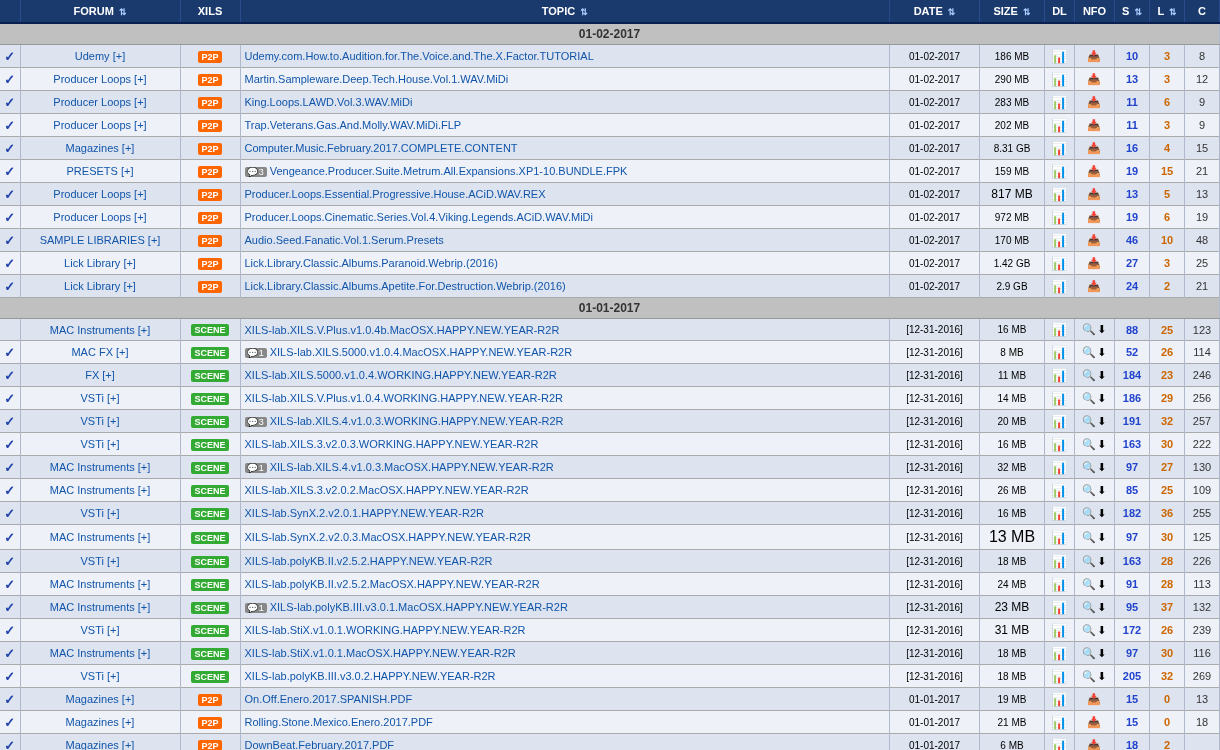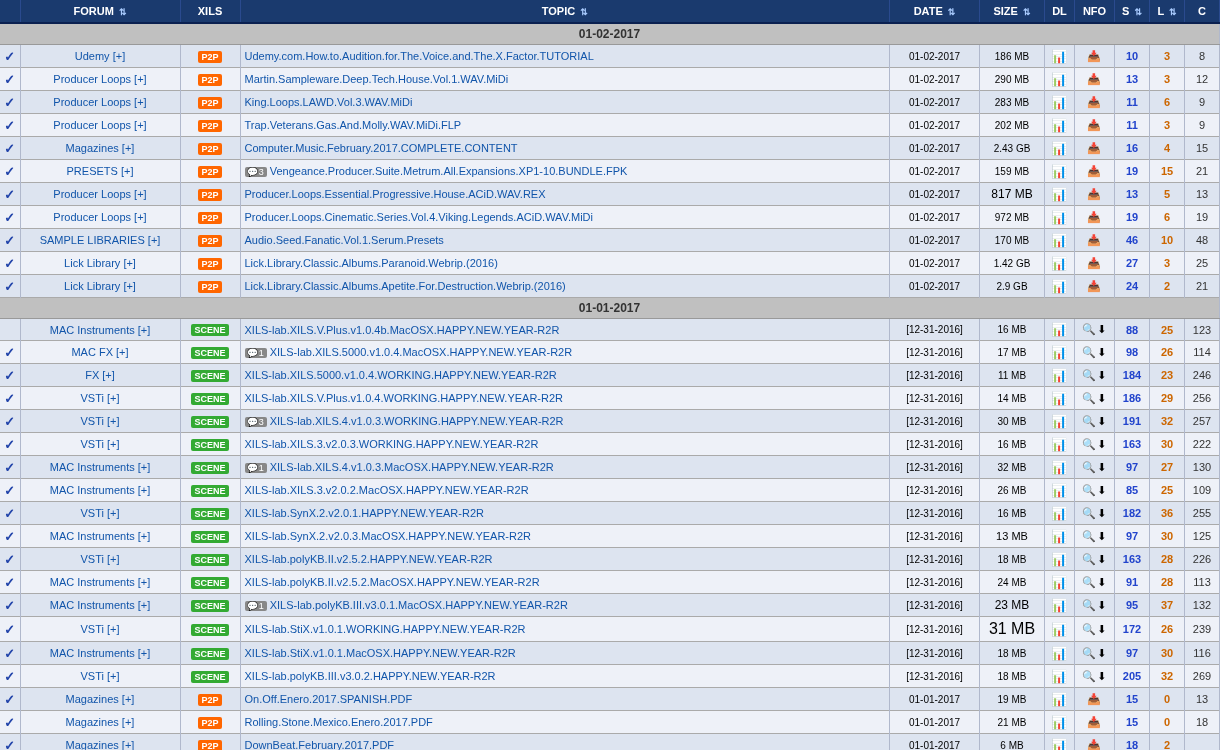--- a/index.html
+++ b/index.html
@@ -152,21 +152,21 @@
       <td class="s-col"><span class="s-val">11</span></td>
       <td class="l-col"><span class="l-val">3</span></td>
       <td class="c-col"><span class="c-val">9</span></td>
     </tr>
       <tr class="row-even">
       <td class="check-col"><span style="color:#2244aa;font-size:13px">✓</span></td>
       <td class="forum-col"><a href="#" class="forum-link">Magazines [+]</a></td>
       <td class="type-col"><span class="badge-p2p">P2P</span></td>
       <td class="topic-cell"><a href="#" class="topic-link">Computer.Music.February.2017.COMPLETE.CONTENT</a></td>
       <td class="date-col" style="font-size:10px">01-02-2017</td>
-      <td class="size-col" style="font-size:10px">2.43 GB</td>
+      <td class="size-col" style="font-size:10px">8.31 GB</td>
       <td class="dl-col"><span class="dl-icon" style="cursor:pointer">📊</span></td>
       <td class="nfo-col"><span style="cursor:pointer">📥</span></td>
       <td class="s-col"><span class="s-val">16</span></td>
       <td class="l-col"><span class="l-val">4</span></td>
       <td class="c-col"><span class="c-val">15</span></td>
     </tr>
       <tr class="row-odd">
       <td class="check-col"><span style="color:#2244aa;font-size:13px">✓</span></td>
       <td class="forum-col"><a href="#" class="forum-link">PRESETS [+]</a></td>
       <td class="type-col"><span class="badge-p2p">P2P</span></td>
@@ -264,29 +264,29 @@
       <td class="s-col"><span class="s-val">88</span></td>
       <td class="l-col"><span class="l-val">25</span></td>
       <td class="c-col"><span class="c-val">123</span></td>
     </tr>
       <tr class="row-odd">
       <td class="check-col"><span style="color:#2244aa;font-size:13px">✓</span></td>
       <td class="forum-col"><a href="#" class="forum-link">MAC FX [+]</a></td>
       <td class="type-col"><span class="badge-scene">SCENE</span></td>
       <td class="topic-cell"><span class="comment-badge">💬1</span><a href="#" class="topic-link">XILS-lab.XILS.5000.v1.0.4.MacOSX.HAPPY.NEW.YEAR-R2R</a></td>
       <td class="date-col" style="font-size:10px">[12-31-2016]</td>
-      <td class="size-col" style="font-size:10px">17 MB</td>
-      <td class="dl-col"><span class="dl-icon" style="cursor:pointer">📊</span></td>
-      <td class="nfo-col">
-          <span class="nfo-icon">
-            <span style="cursor:pointer">🔍</span>
-            <span style="cursor:pointer">⬇</span>
-          </span>
-        </td>
-      <td class="s-col"><span class="s-val">98</span></td>
+      <td class="size-col" style="font-size:10px">8 MB</td>
+      <td class="dl-col"><span class="dl-icon" style="cursor:pointer">📊</span></td>
+      <td class="nfo-col">
+          <span class="nfo-icon">
+            <span style="cursor:pointer">🔍</span>
+            <span style="cursor:pointer">⬇</span>
+          </span>
+        </td>
+      <td class="s-col"><span class="s-val">52</span></td>
       <td class="l-col"><span class="l-val">26</span></td>
       <td class="c-col"><span class="c-val">114</span></td>
     </tr>
       <tr class="row-even">
       <td class="check-col"><span style="color:#2244aa;font-size:13px">✓</span></td>
       <td class="forum-col"><a href="#" class="forum-link">FX [+]</a></td>
       <td class="type-col"><span class="badge-scene">SCENE</span></td>
       <td class="topic-cell"><a href="#" class="topic-link">XILS-lab.XILS.5000.v1.0.4.WORKING.HAPPY.NEW.YEAR-R2R</a></td>
       <td class="date-col" style="font-size:10px">[12-31-2016]</td>
       <td class="size-col" style="font-size:10px">11 MB</td>
@@ -318,21 +318,21 @@
       <td class="s-col"><span class="s-val">186</span></td>
       <td class="l-col"><span class="l-val">29</span></td>
       <td class="c-col"><span class="c-val">256</span></td>
     </tr>
       <tr class="row-even">
       <td class="check-col"><span style="color:#2244aa;font-size:13px">✓</span></td>
       <td class="forum-col"><a href="#" class="forum-link">VSTi [+]</a></td>
       <td class="type-col"><span class="badge-scene">SCENE</span></td>
       <td class="topic-cell"><span class="comment-badge">💬3</span><a href="#" class="topic-link">XILS-lab.XILS.4.v1.0.3.WORKING.HAPPY.NEW.YEAR-R2R</a></td>
       <td class="date-col" style="font-size:10px">[12-31-2016]</td>
-      <td class="size-col" style="font-size:10px">30 MB</td>
+      <td class="size-col" style="font-size:10px">20 MB</td>
       <td class="dl-col"><span class="dl-icon" style="cursor:pointer">📊</span></td>
       <td class="nfo-col">
           <span class="nfo-icon">
             <span style="cursor:pointer">🔍</span>
             <span style="cursor:pointer">⬇</span>
           </span>
         </td>
       <td class="s-col"><span class="s-val">191</span></td>
       <td class="l-col"><span class="l-val">32</span></td>
       <td class="c-col"><span class="c-val">257</span></td>
@@ -408,21 +408,21 @@
       <td class="s-col"><span class="s-val">182</span></td>
       <td class="l-col"><span class="l-val">36</span></td>
       <td class="c-col"><span class="c-val">255</span></td>
     </tr>
       <tr class="row-odd">
       <td class="check-col"><span style="color:#2244aa;font-size:13px">✓</span></td>
       <td class="forum-col"><a href="#" class="forum-link">MAC Instruments [+]</a></td>
       <td class="type-col"><span class="badge-scene">SCENE</span></td>
       <td class="topic-cell"><a href="#" class="topic-link">XILS-lab.SynX.2.v2.0.3.MacOSX.HAPPY.NEW.YEAR-R2R</a></td>
       <td class="date-col" style="font-size:10px">[12-31-2016]</td>
-      <td class="size-col" style="font-size:11px">13 MB</td>
+      <td class="size-col" style="font-size:16px">13 MB</td>
       <td class="dl-col"><span class="dl-icon" style="cursor:pointer">📊</span></td>
       <td class="nfo-col">
           <span class="nfo-icon">
             <span style="cursor:pointer">🔍</span>
             <span style="cursor:pointer">⬇</span>
           </span>
         </td>
       <td class="s-col"><span class="s-val">97</span></td>
       <td class="l-col"><span class="l-val">30</span></td>
       <td class="c-col"><span class="c-val">125</span></td>
@@ -480,21 +480,21 @@
       <td class="s-col"><span class="s-val">95</span></td>
       <td class="l-col"><span class="l-val">37</span></td>
       <td class="c-col"><span class="c-val">132</span></td>
     </tr>
       <tr class="row-odd">
       <td class="check-col"><span style="color:#2244aa;font-size:13px">✓</span></td>
       <td class="forum-col"><a href="#" class="forum-link">VSTi [+]</a></td>
       <td class="type-col"><span class="badge-scene">SCENE</span></td>
       <td class="topic-cell"><a href="#" class="topic-link">XILS-lab.StiX.v1.0.1.WORKING.HAPPY.NEW.YEAR-R2R</a></td>
       <td class="date-col" style="font-size:10px">[12-31-2016]</td>
-      <td class="size-col" style="font-size:16px">31 MB</td>
+      <td class="size-col" style="font-size:12px">31 MB</td>
       <td class="dl-col"><span class="dl-icon" style="cursor:pointer">📊</span></td>
       <td class="nfo-col">
           <span class="nfo-icon">
             <span style="cursor:pointer">🔍</span>
             <span style="cursor:pointer">⬇</span>
           </span>
         </td>
       <td class="s-col"><span class="s-val">172</span></td>
       <td class="l-col"><span class="l-val">26</span></td>
       <td class="c-col"><span class="c-val">239</span></td>

